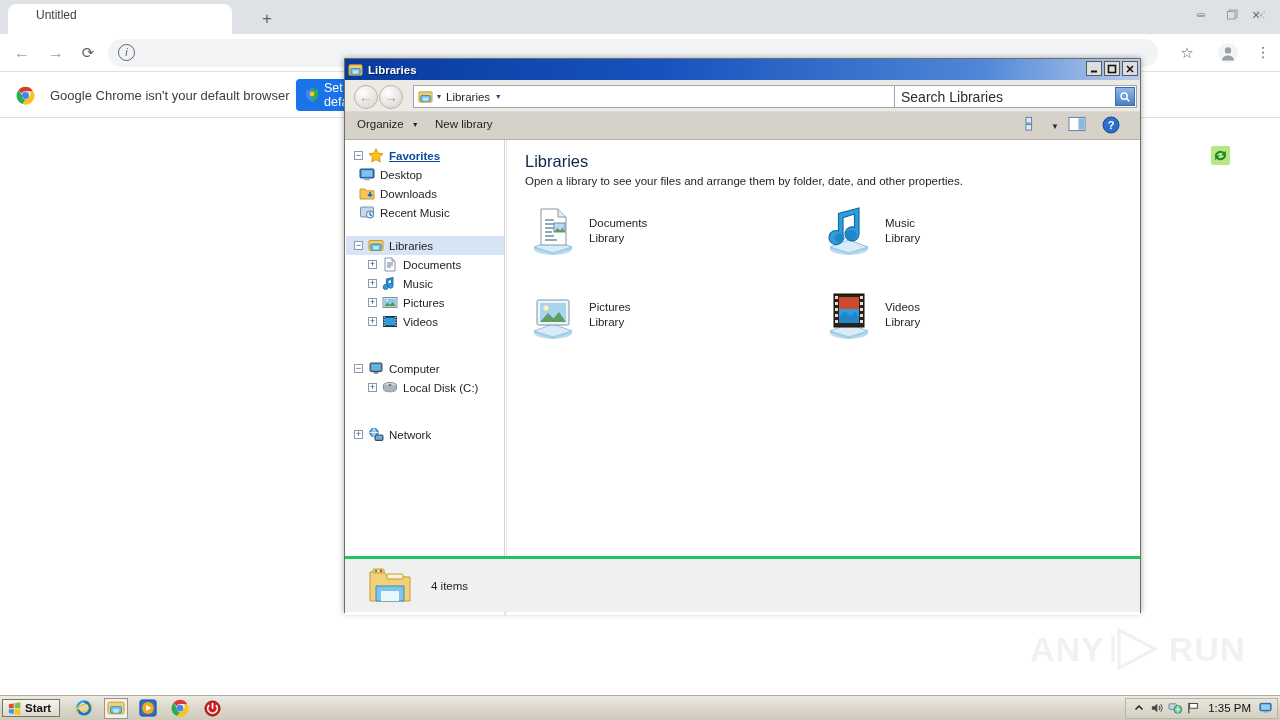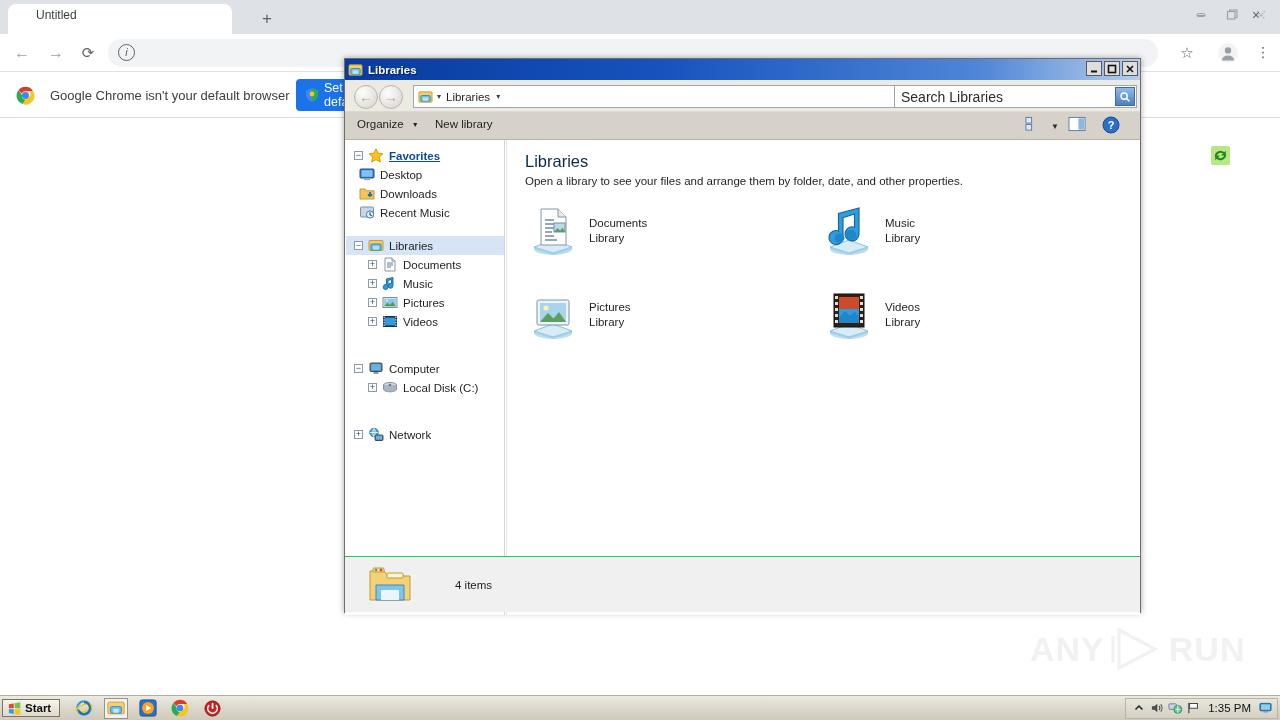--- a/index.html
+++ b/index.html
@@ -197,22 +197,22 @@
   .lib-grid {
     margin-top:16px; display:grid; grid-template-columns:296px 296px;
     grid-row-gap:28px;
   }
   .lib-item { display:flex; align-items:center; cursor:pointer; }
   .lib-ico { width:56px; height:56px; flex:0 0 56px; }
   .lib-txt { margin-left:8px; font-size:11.5px; color:#1f1f1f; line-height:15px; }
 
   .ex-statusbar {
     position:absolute; left:0; bottom:0; width:795px; height:56px;
-    background:#f0f0f0; border-top:1px solid #22c55e;
-    display:flex; align-items:center;gap:24px;
+    background:#f0f0f0; border-top:3px solid #22c55e;
+    display:flex; align-items:center;
   }
   .status-ico { margin-left:22px; width:46px; height:40px; }
   .status-txt { margin-left:18px; font-size:11.5px; color:#1f1f1f; }
 
   
   .watermark {
     position:absolute; left:1030px; top:625px; width:216px; height:48px;
     display:flex; align-items:center; opacity:.9;
   }
   .wm-text { font-size:34px; font-weight:bold; color:#f0f0f0; letter-spacing:1px; font-family:"Liberation Sans",sans-serif; }

